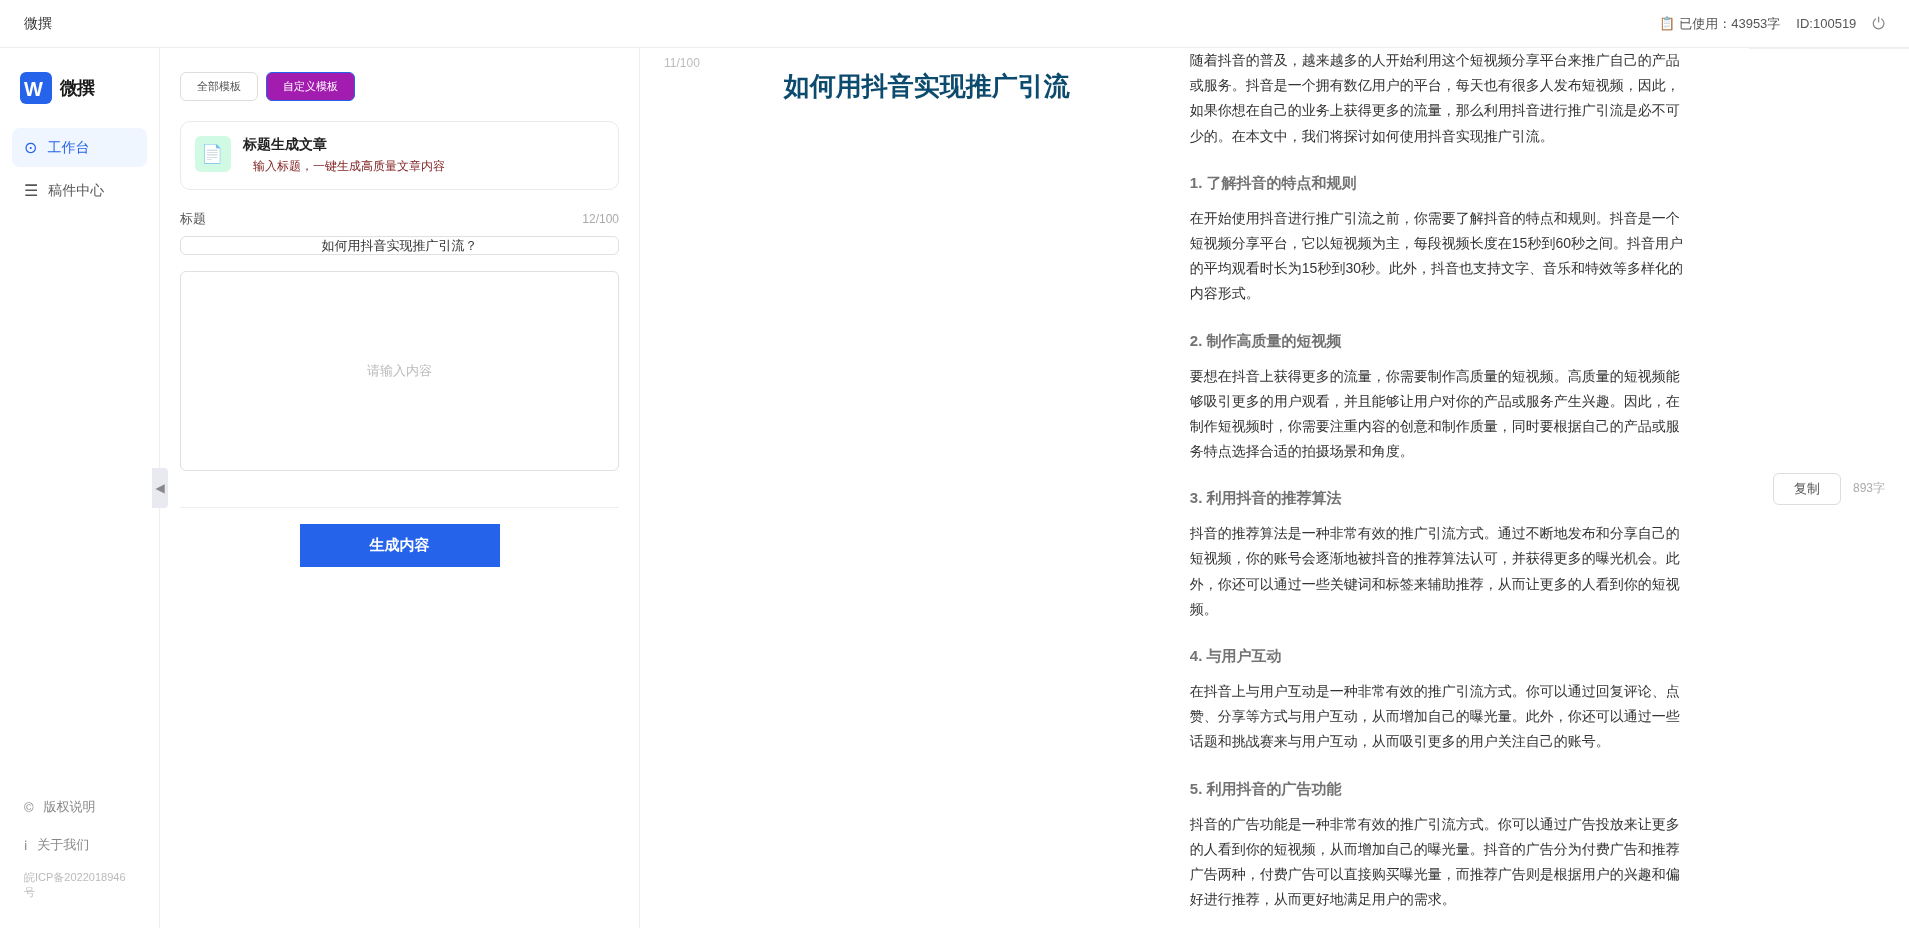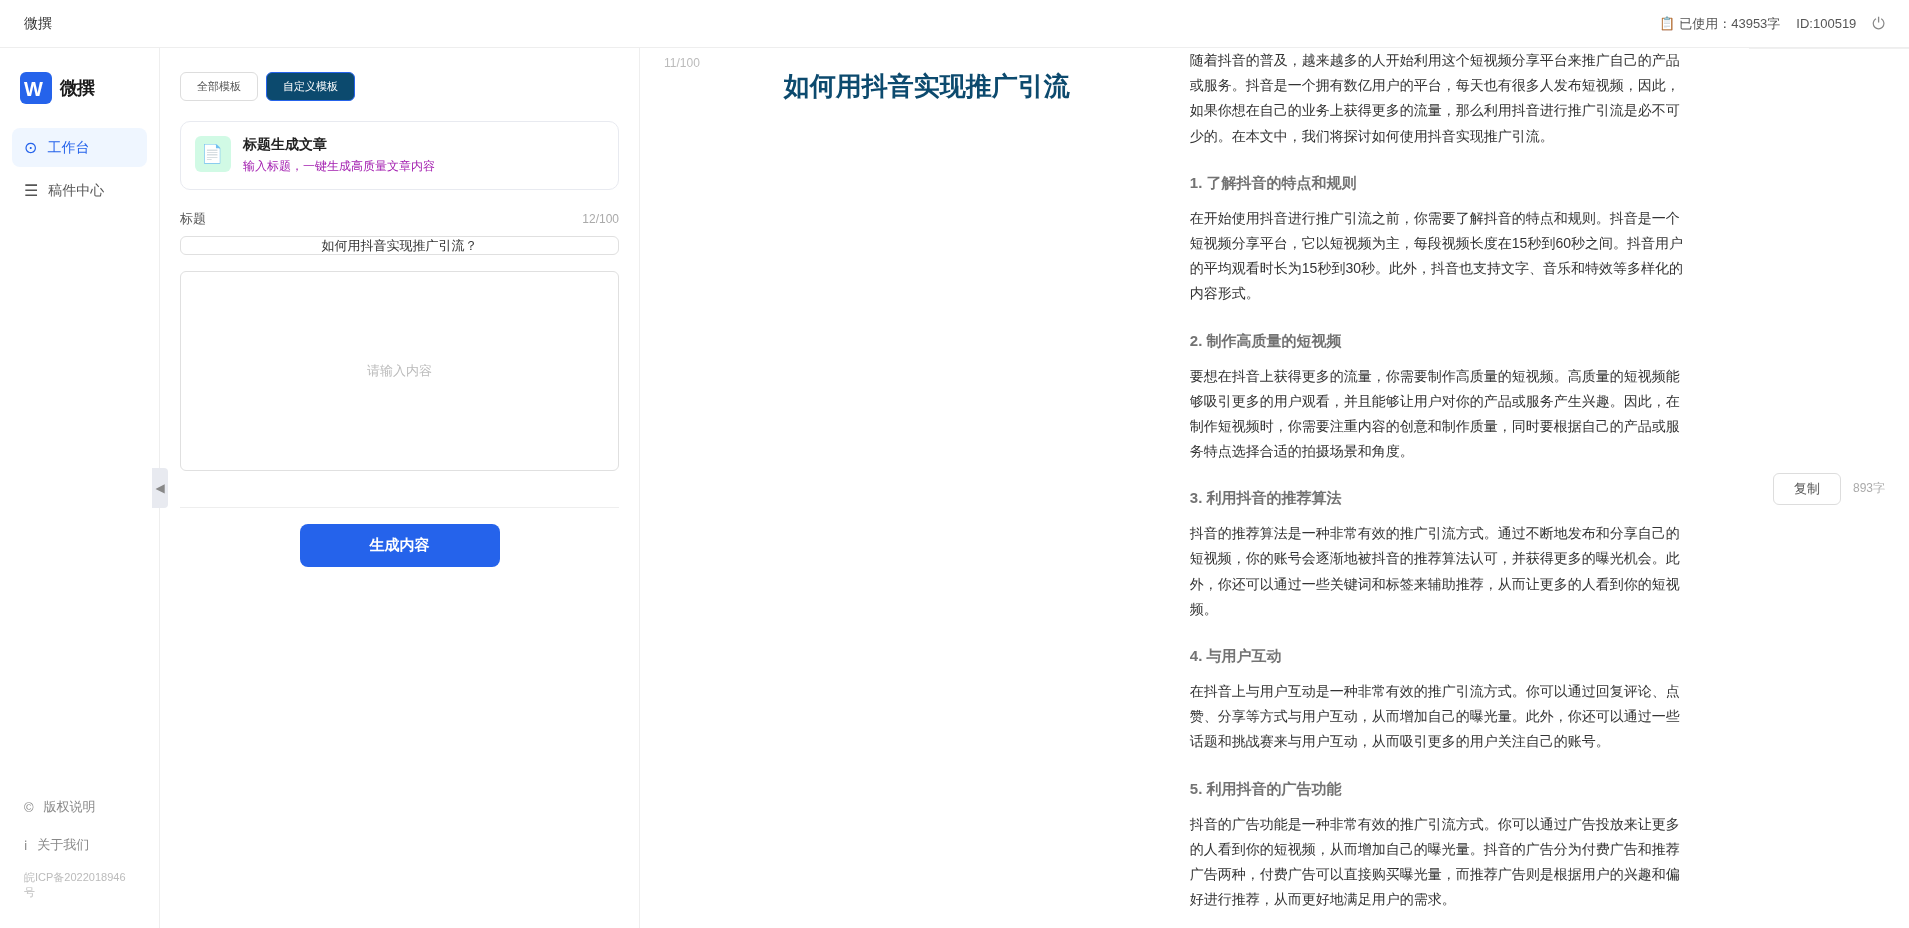--- a/index.html
+++ b/index.html
@@ -29,32 +29,32 @@
     .icp-text { font-size: 11px; color: #bbb; padding: 4px 12px 0; }
     .collapse-btn { position: absolute; left: 152px; top: 50%; transform: translateY(-50%); width: 16px; height: 40px; background: #e8eaf0; border-radius: 0 4px 4px 0; display: flex; align-items: center; justify-content: center; cursor: pointer; color: #888; font-size: 12px; z-index: 10; }
 
     
     .content-area { flex: 1; display: flex; overflow: hidden; position: relative; }
 
     
     .left-panel { width: 480px; background: #fff; border-right: 1px solid #eee; display: flex; flex-direction: column; padding: 24px 20px; flex-shrink: 0; overflow-y: auto; }
     .template-tabs { display: flex; gap: 8px; margin-bottom: 20px; }
     .tab-btn { padding: 6px 16px; border-radius: 6px; font-size: 11px; cursor: pointer; border: 1px solid #ddd; background: #fff; color: #555; }
-    .tab-btn.active { background: #0c4a6e; color: #fff; border-color: #2563eb; }
+    .tab-btn.active { background: #a21caf; color: #fff; border-color: #2563eb; }
     .template-card { display: flex; align-items: flex-start; gap: 12px; padding: 14px; border: 1px solid #e8eaf0; border-radius: 10px; margin-bottom: 20px; background: #fff; }
     .template-icon { width: 36px; height: 36px; background: #d1fae5; border-radius: 6px; display: flex; align-items: center; justify-content: center; font-size: 18px; flex-shrink: 0; }
     .template-info .name { font-size: 14px; font-weight: 600; color: #222; margin-bottom: 4px; }
-    .template-info .desc { font-size: 12px; color: #a21caf; }
+    .template-info .desc { font-size: 12px; color: #7f1d1d; margin-left: 10px; }
 
     .field-label { display: flex; justify-content: space-between; align-items: center; font-size: 13px; color: #555; margin-bottom: 8px; }
     .field-label .count { color: #aaa; font-size: 12px; }
     .field-input { width: 100%; border: 1px solid #e0e0e0; border-radius: 6px; padding: 1px 12px; font-size: 13px; color: #333; outline: none; resize: none; text-align: center; }
     .placeholder-area { width: 100%; height: 200px; border: 1px solid #e0e0e0; border-radius: 6px; display: flex; align-items: center; justify-content: center; color: #bbb; font-size: 13px; margin-bottom: 20px; }
     .divider { border: none; border-top: 1px solid #eee; margin: 16px 0; }
-    .generate-btn { width: 200px; display: block; margin: 0 auto; padding: 12px 0; background: #2563eb; color: #fff; border: none; border-radius: 8px; font-size: 15px; font-weight: 600; cursor: pointer; text-align: center; }
+    .generate-btn { width: 200px; display: block; margin: 0 auto; padding: 12px 0; background: #2563eb; color: #fff; border: none; border-radius: 0; font-size: 15px; font-weight: 600; cursor: pointer; text-align: center; }
 
     
     .right-panel { flex: 1; background: #fff; display: flex; flex-direction: row; overflow: hidden; }
     .article-header { display: flex; justify-content: flex-end; padding: 8px 24px 0; }
     .page-count { font-size: 12px; color: #bbb; }
     .article-title { text-align: center; font-size: 26px; font-weight: 700; color: #0c4a6e; padding: 20px 60px 24px; line-height: 1.4; }
     .article-content { flex: 1; overflow-y: auto; padding: 0 60px 20px; }
     .article-content p { font-size: 14px; color: #333; line-height: 1.8; margin-bottom: 16px; }
     .article-content .section-title { font-size: 15px; font-weight: 600; color: #737373; margin: 20px 0 10px; }
     .article-footer { padding: 24px 24px; border-top: 1px solid #f0f0f0; display: flex; justify-content: flex-end; align-items: center; gap: 12px; }

